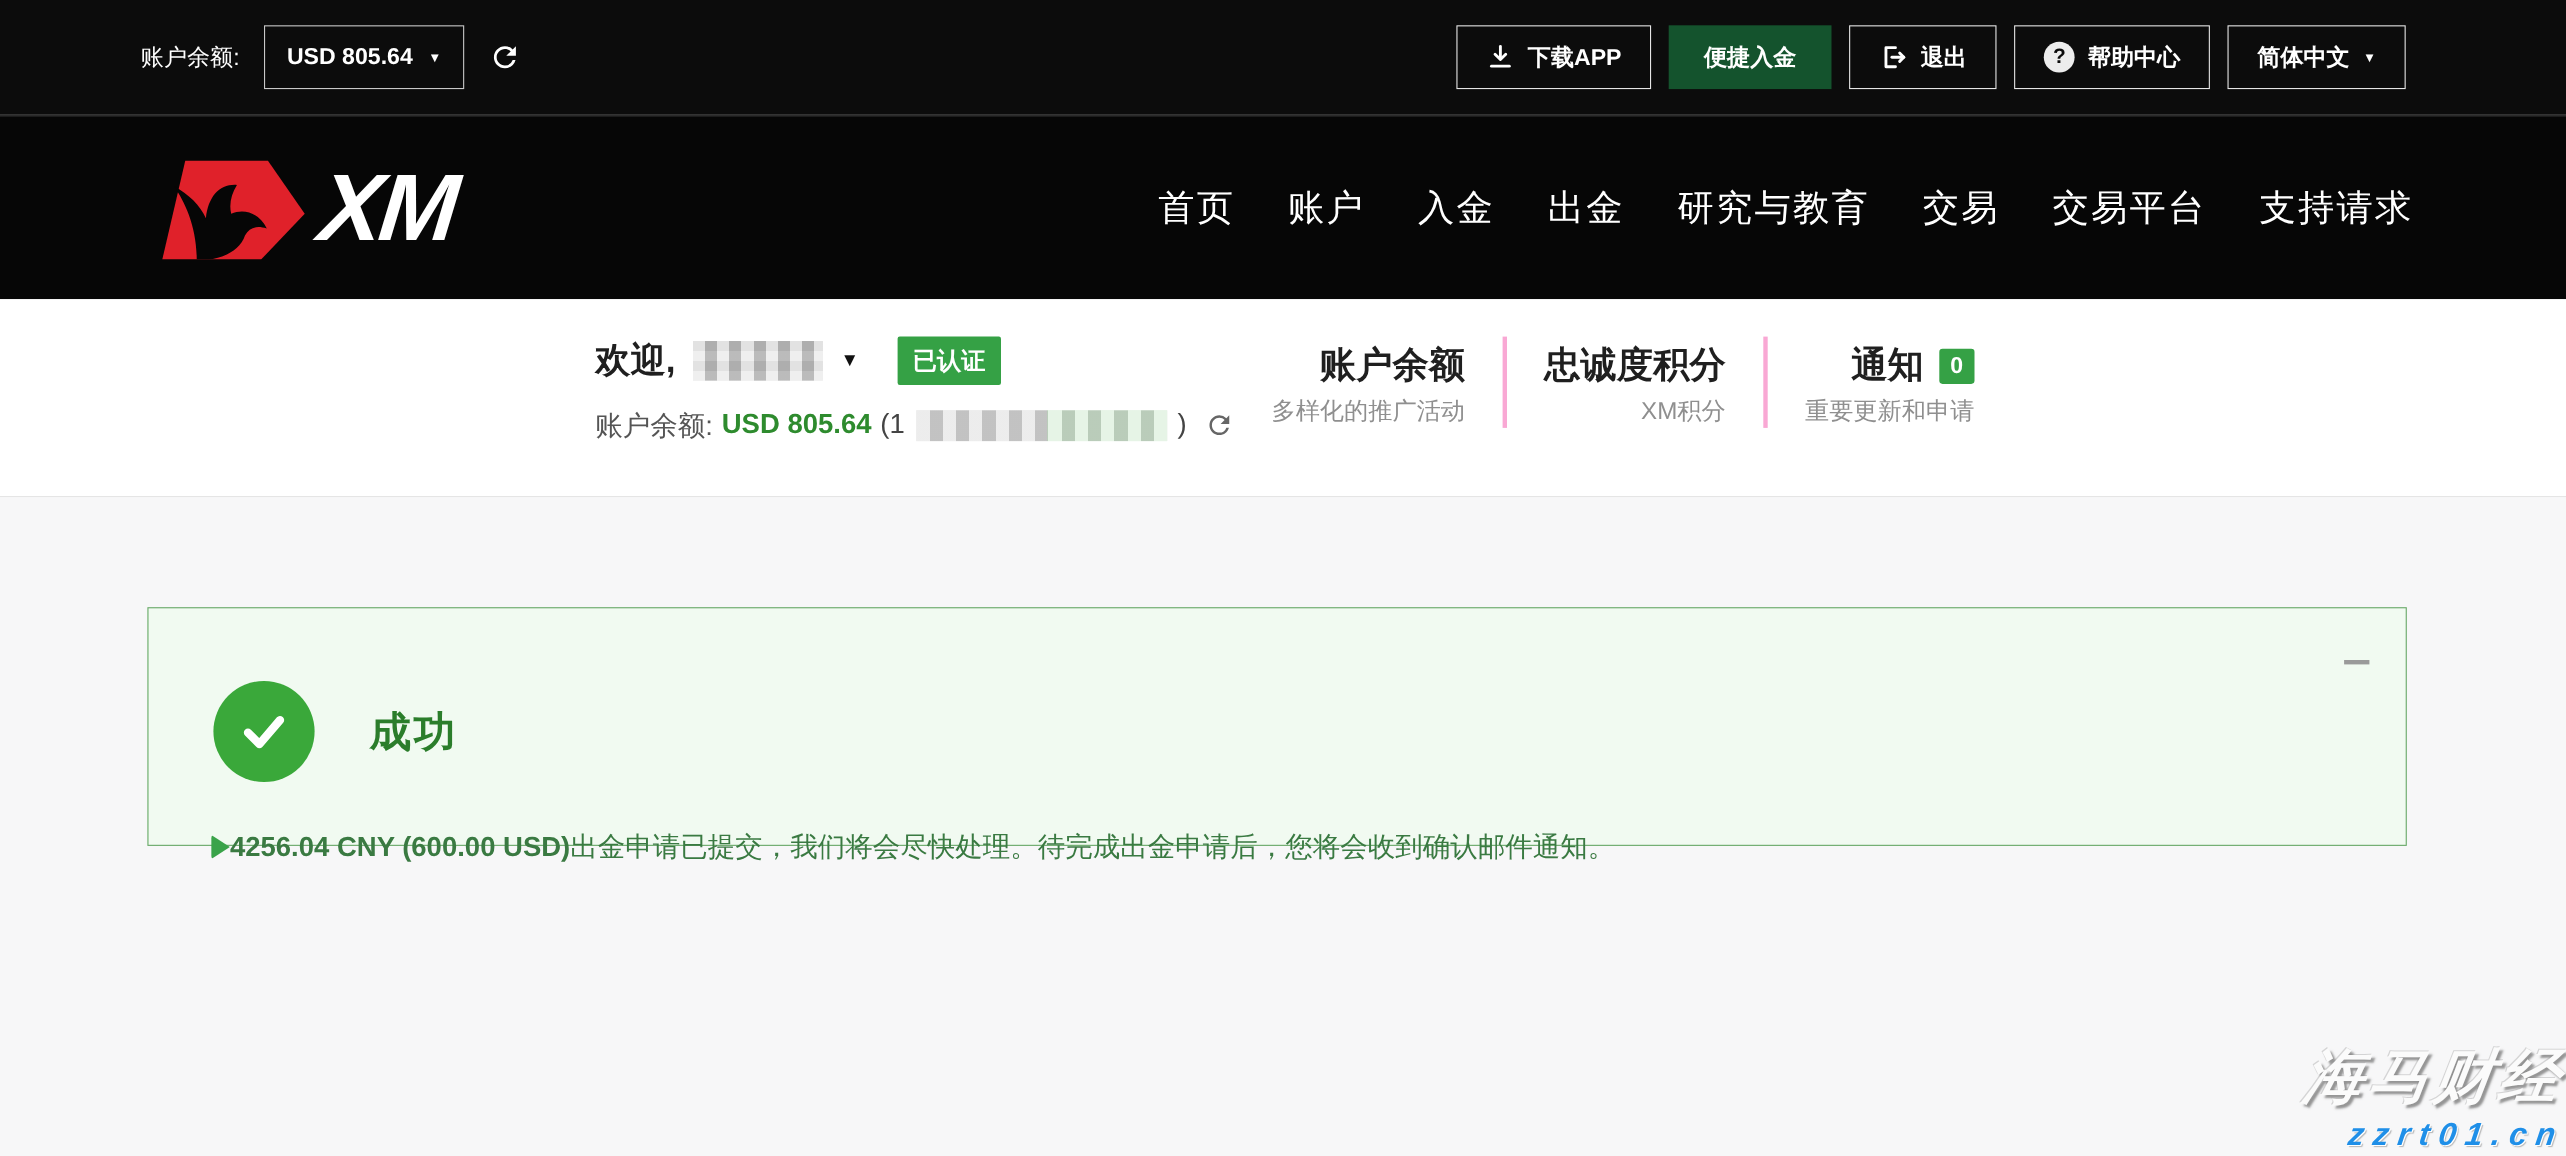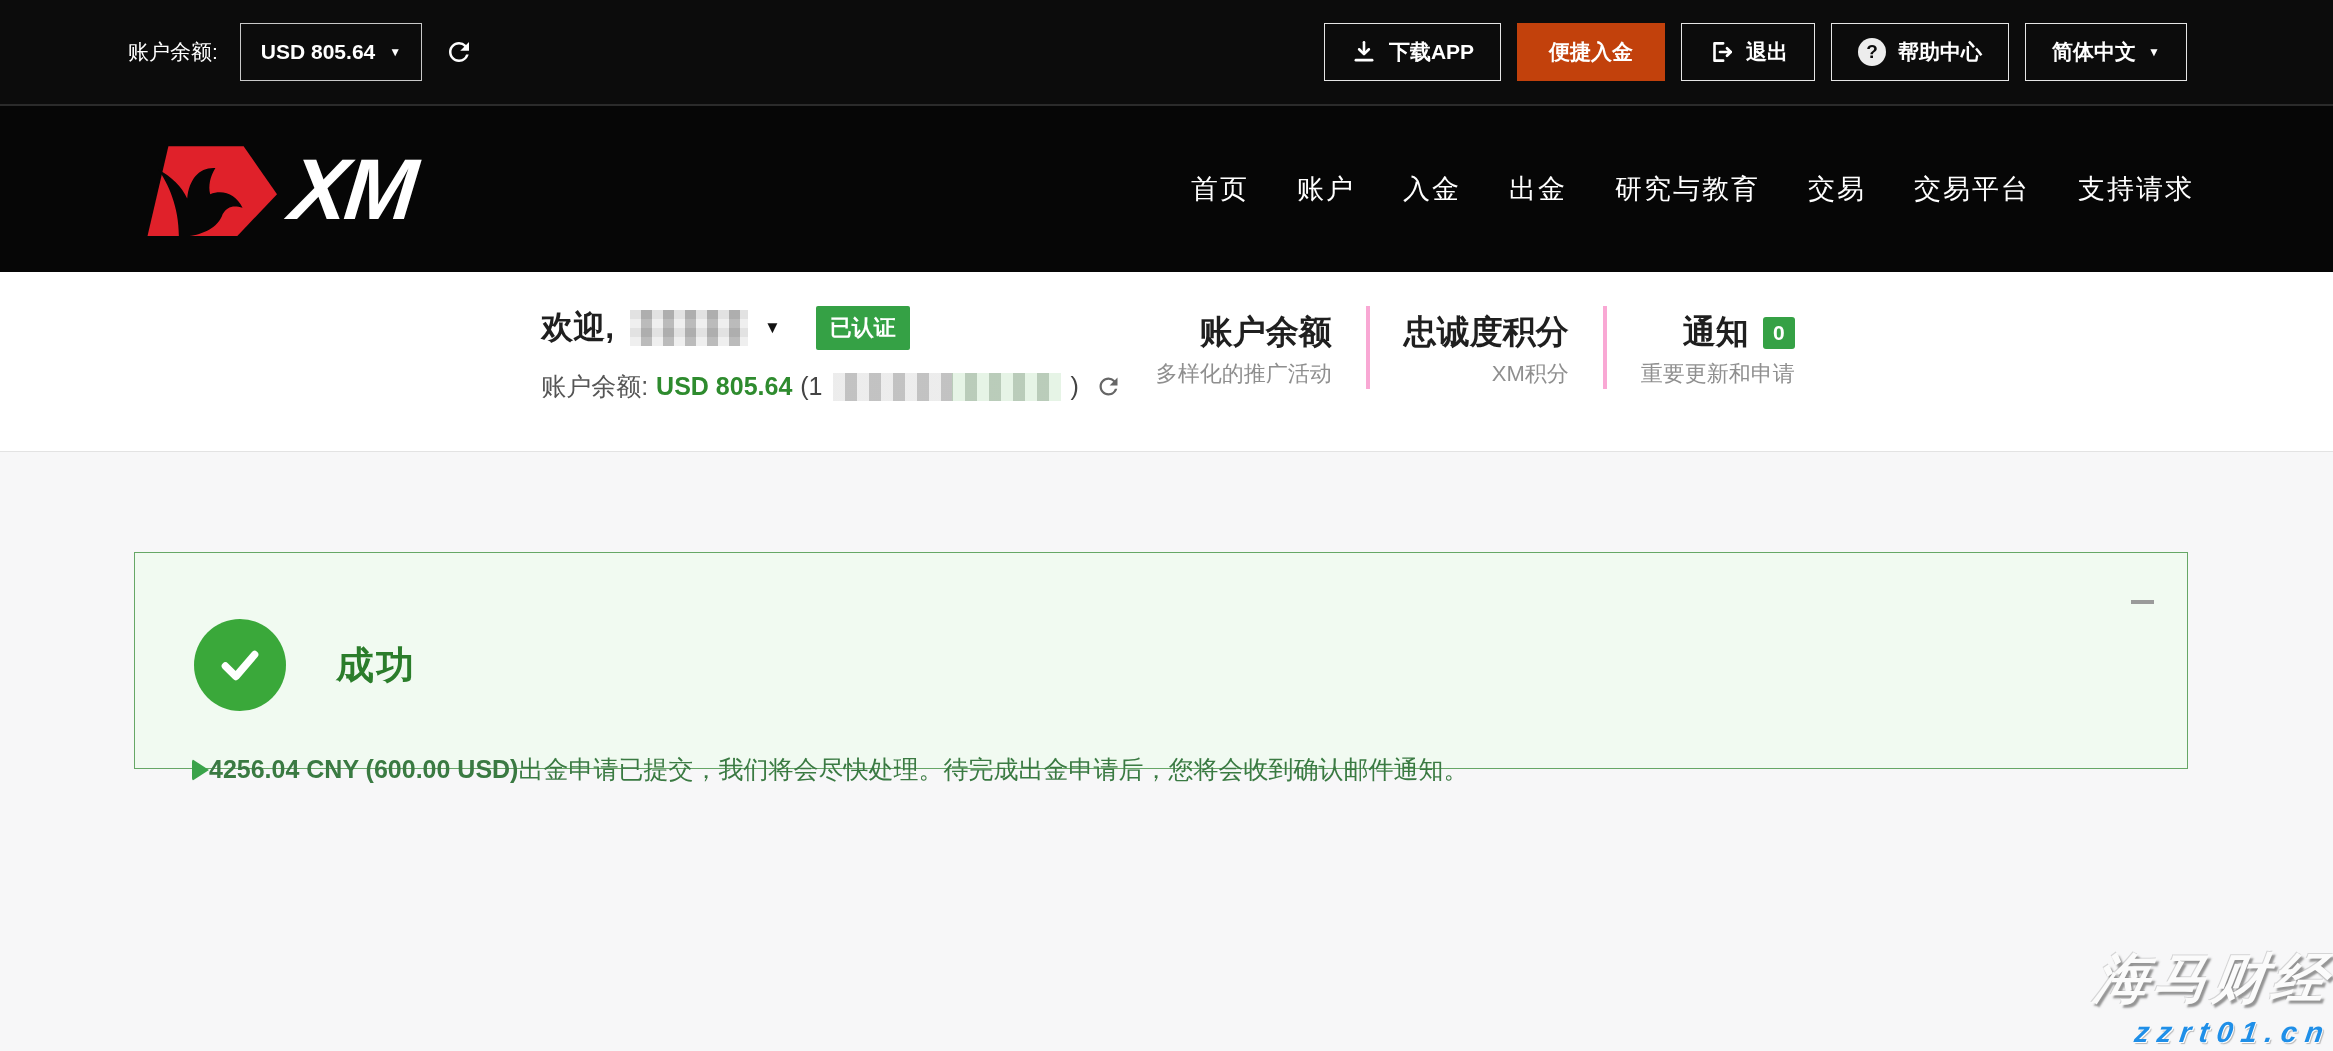--- a/index.html
+++ b/index.html
@@ -20,39 +20,39 @@
   }
   .caret-down { font-size:12px; line-height:1; }
   .icon-btn-svg { display:inline-flex; }
   .topbar-right { display:flex; align-items:center; gap:16px; }
   .tb-btn {
     height:58px; border:1px solid #e6e6e6; background:transparent; color:#fff;
     font-size:21px; font-weight:bold; display:flex; align-items:center;
     justify-content:center; gap:12px; padding:12px 26px; cursor:pointer;
     font-family:inherit;
   }
-  .tb-btn.green { background:#c2410c; border:none; padding:0 32px; }
+  .tb-btn.green { background:#14532d; border:none; padding:0 32px; }
   .help-circle {
     width:28px; height:28px; border-radius:50%; background:#ededed; color:#0c0c0c;
     font-size:19px; font-weight:bold; display:flex; align-items:center; justify-content:center;
   }
 
   
   .navbar {
     height:168px; background:#060606; border-top:2px solid #2b2b2b;
     display:flex; align-items:center; justify-content:space-between;
     padding:0 139px 0 131px;
   }
   .logo { display:flex; align-items:center; gap:10px; cursor:pointer; }
   .logo-text {
     color:#fff; font-size:86px; font-weight:bold; font-style:italic;
     letter-spacing:-3px; transform:skewX(-6deg); line-height:1;
   }
   .nav-items { display:flex; align-items:center; gap:48px; }
-  .nav-item { color:#ffffff; font-size:27px; letter-spacing:2px; cursor:pointer; white-space:nowrap; }
+  .nav-item { color:#ffffff; font-size:33px; letter-spacing:2px; cursor:pointer; white-space:nowrap; }
 
   
   .welcome {
     height:180px; background:#ffffff; border-bottom:1px solid #e3e3e3;
     display:flex; justify-content:center; padding:34px 114px 0 133px;
   }
   .welcome-line1 { display:flex; align-items:center; gap:16px; }
   .greeting { font-size:32px; font-weight:bold; color:#1f1f1f; }
   .blur-name {
     width:118px; height:36px;

